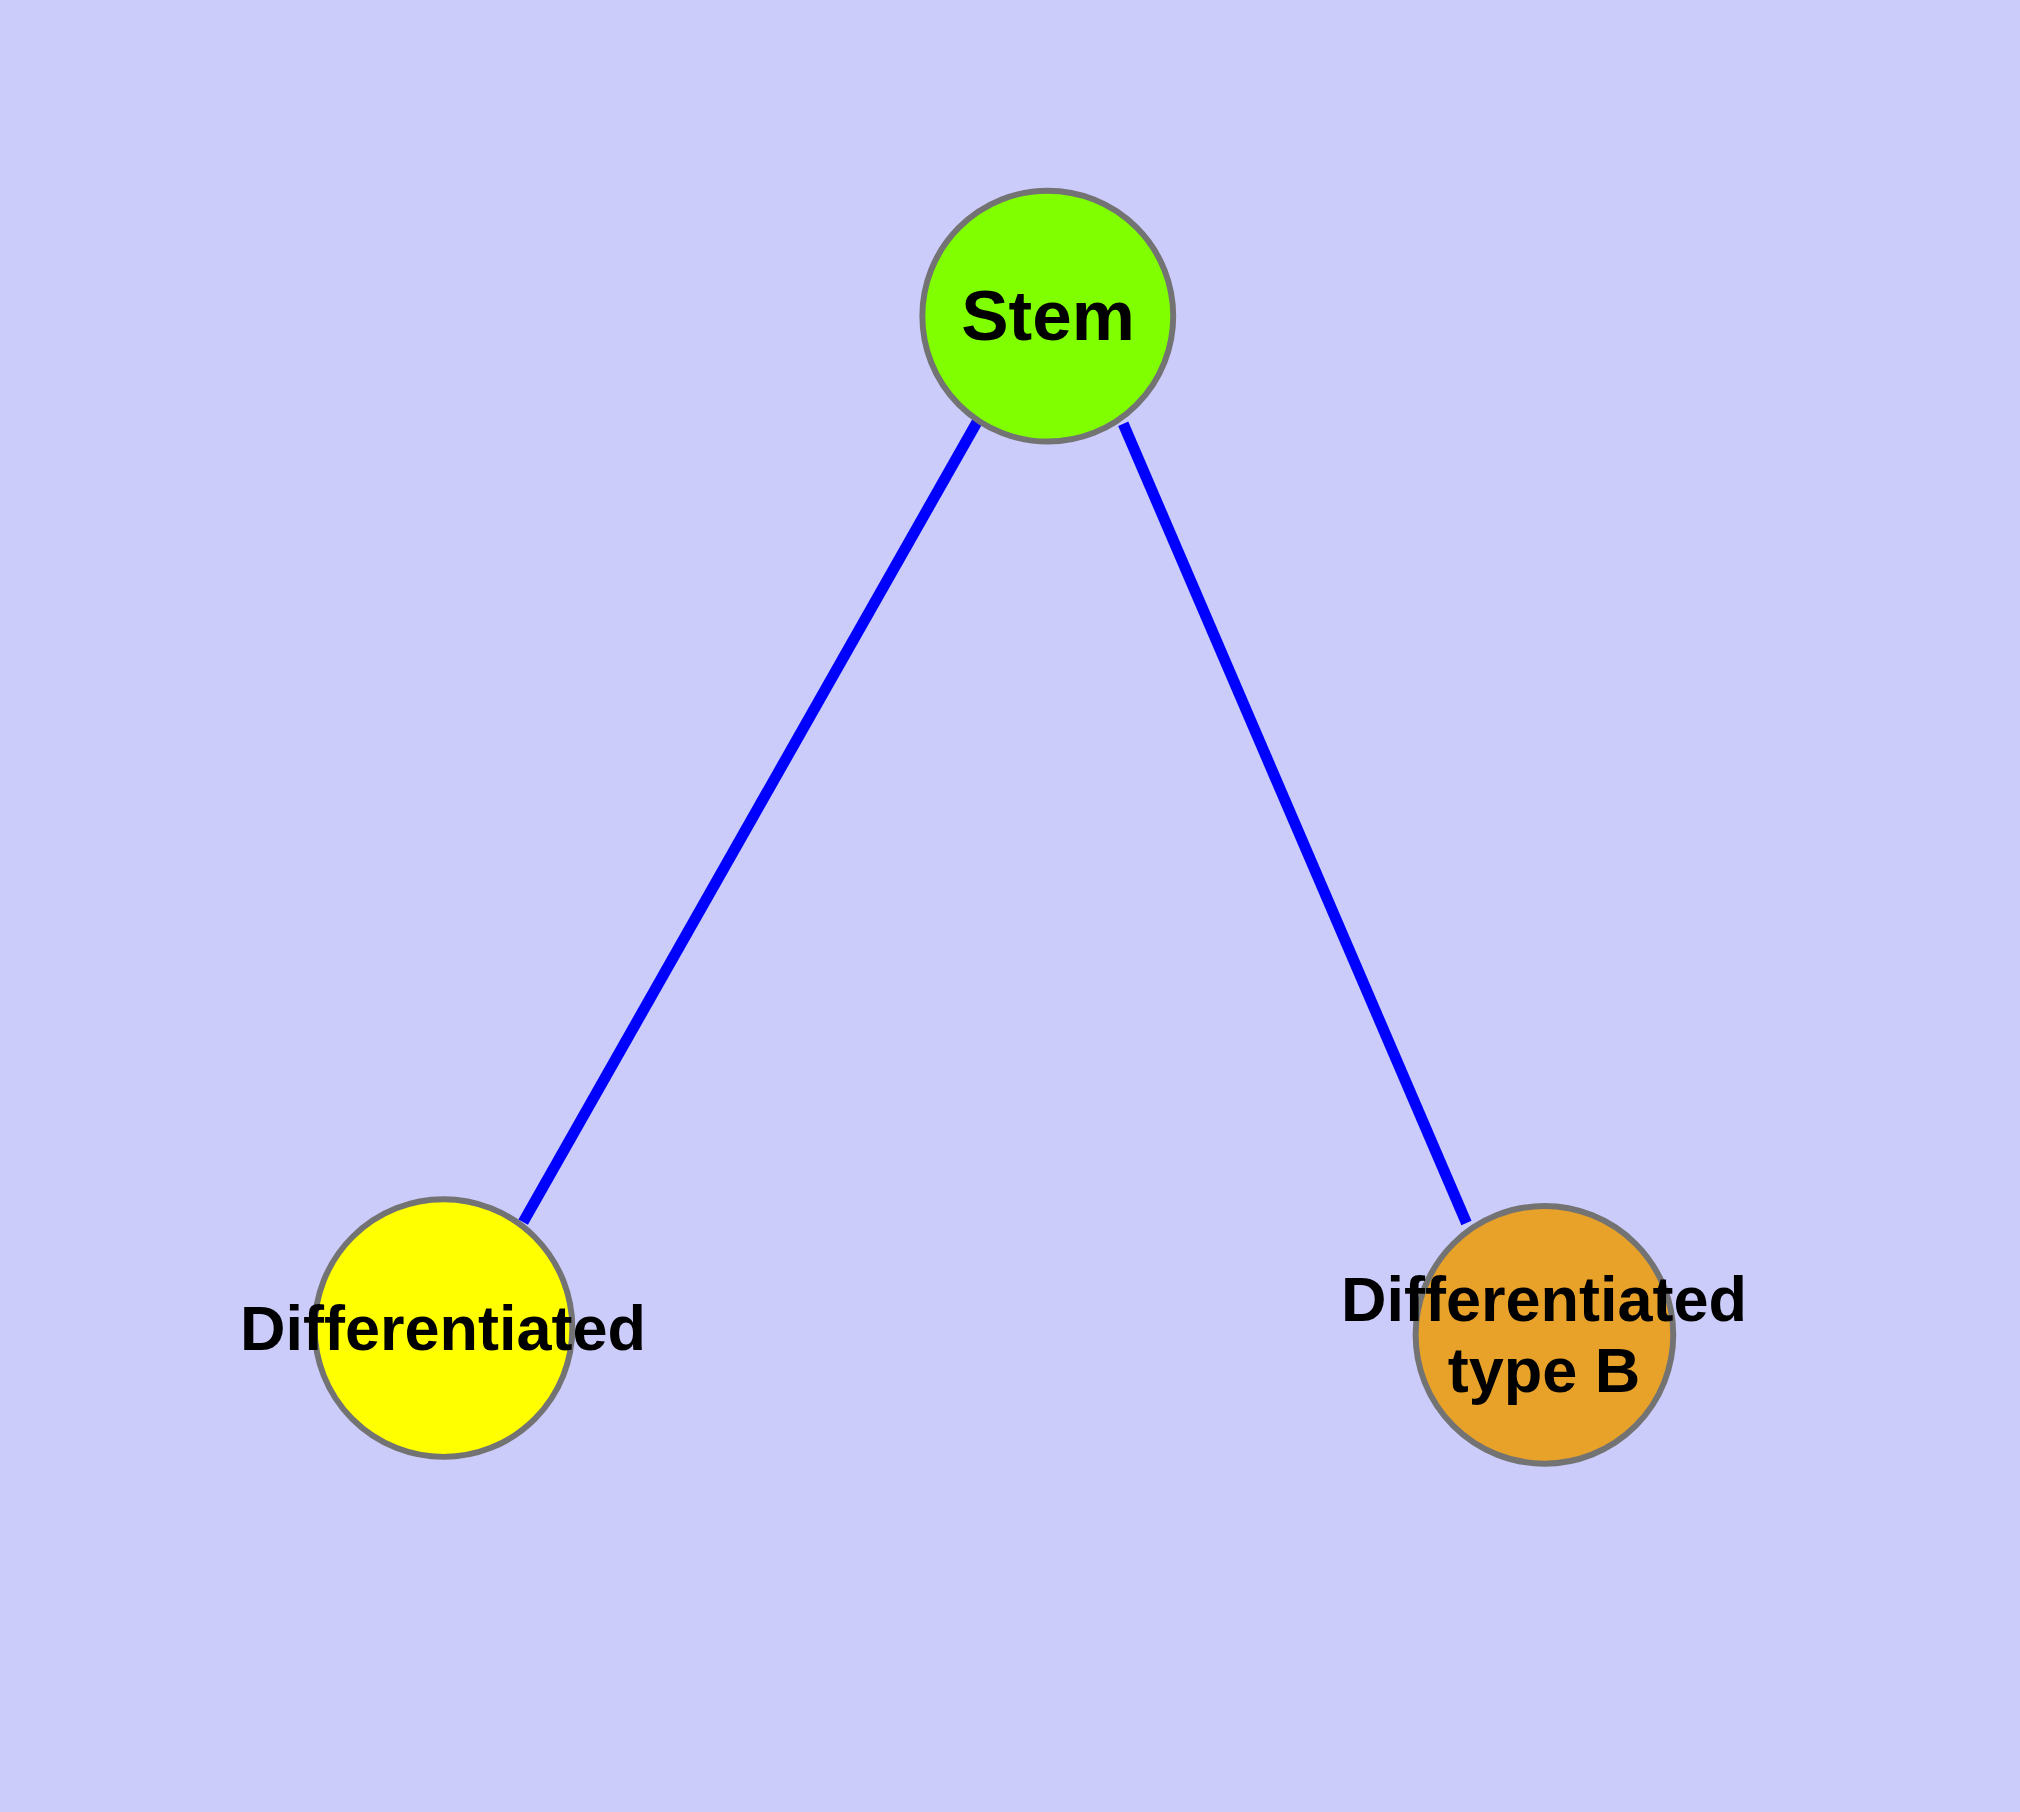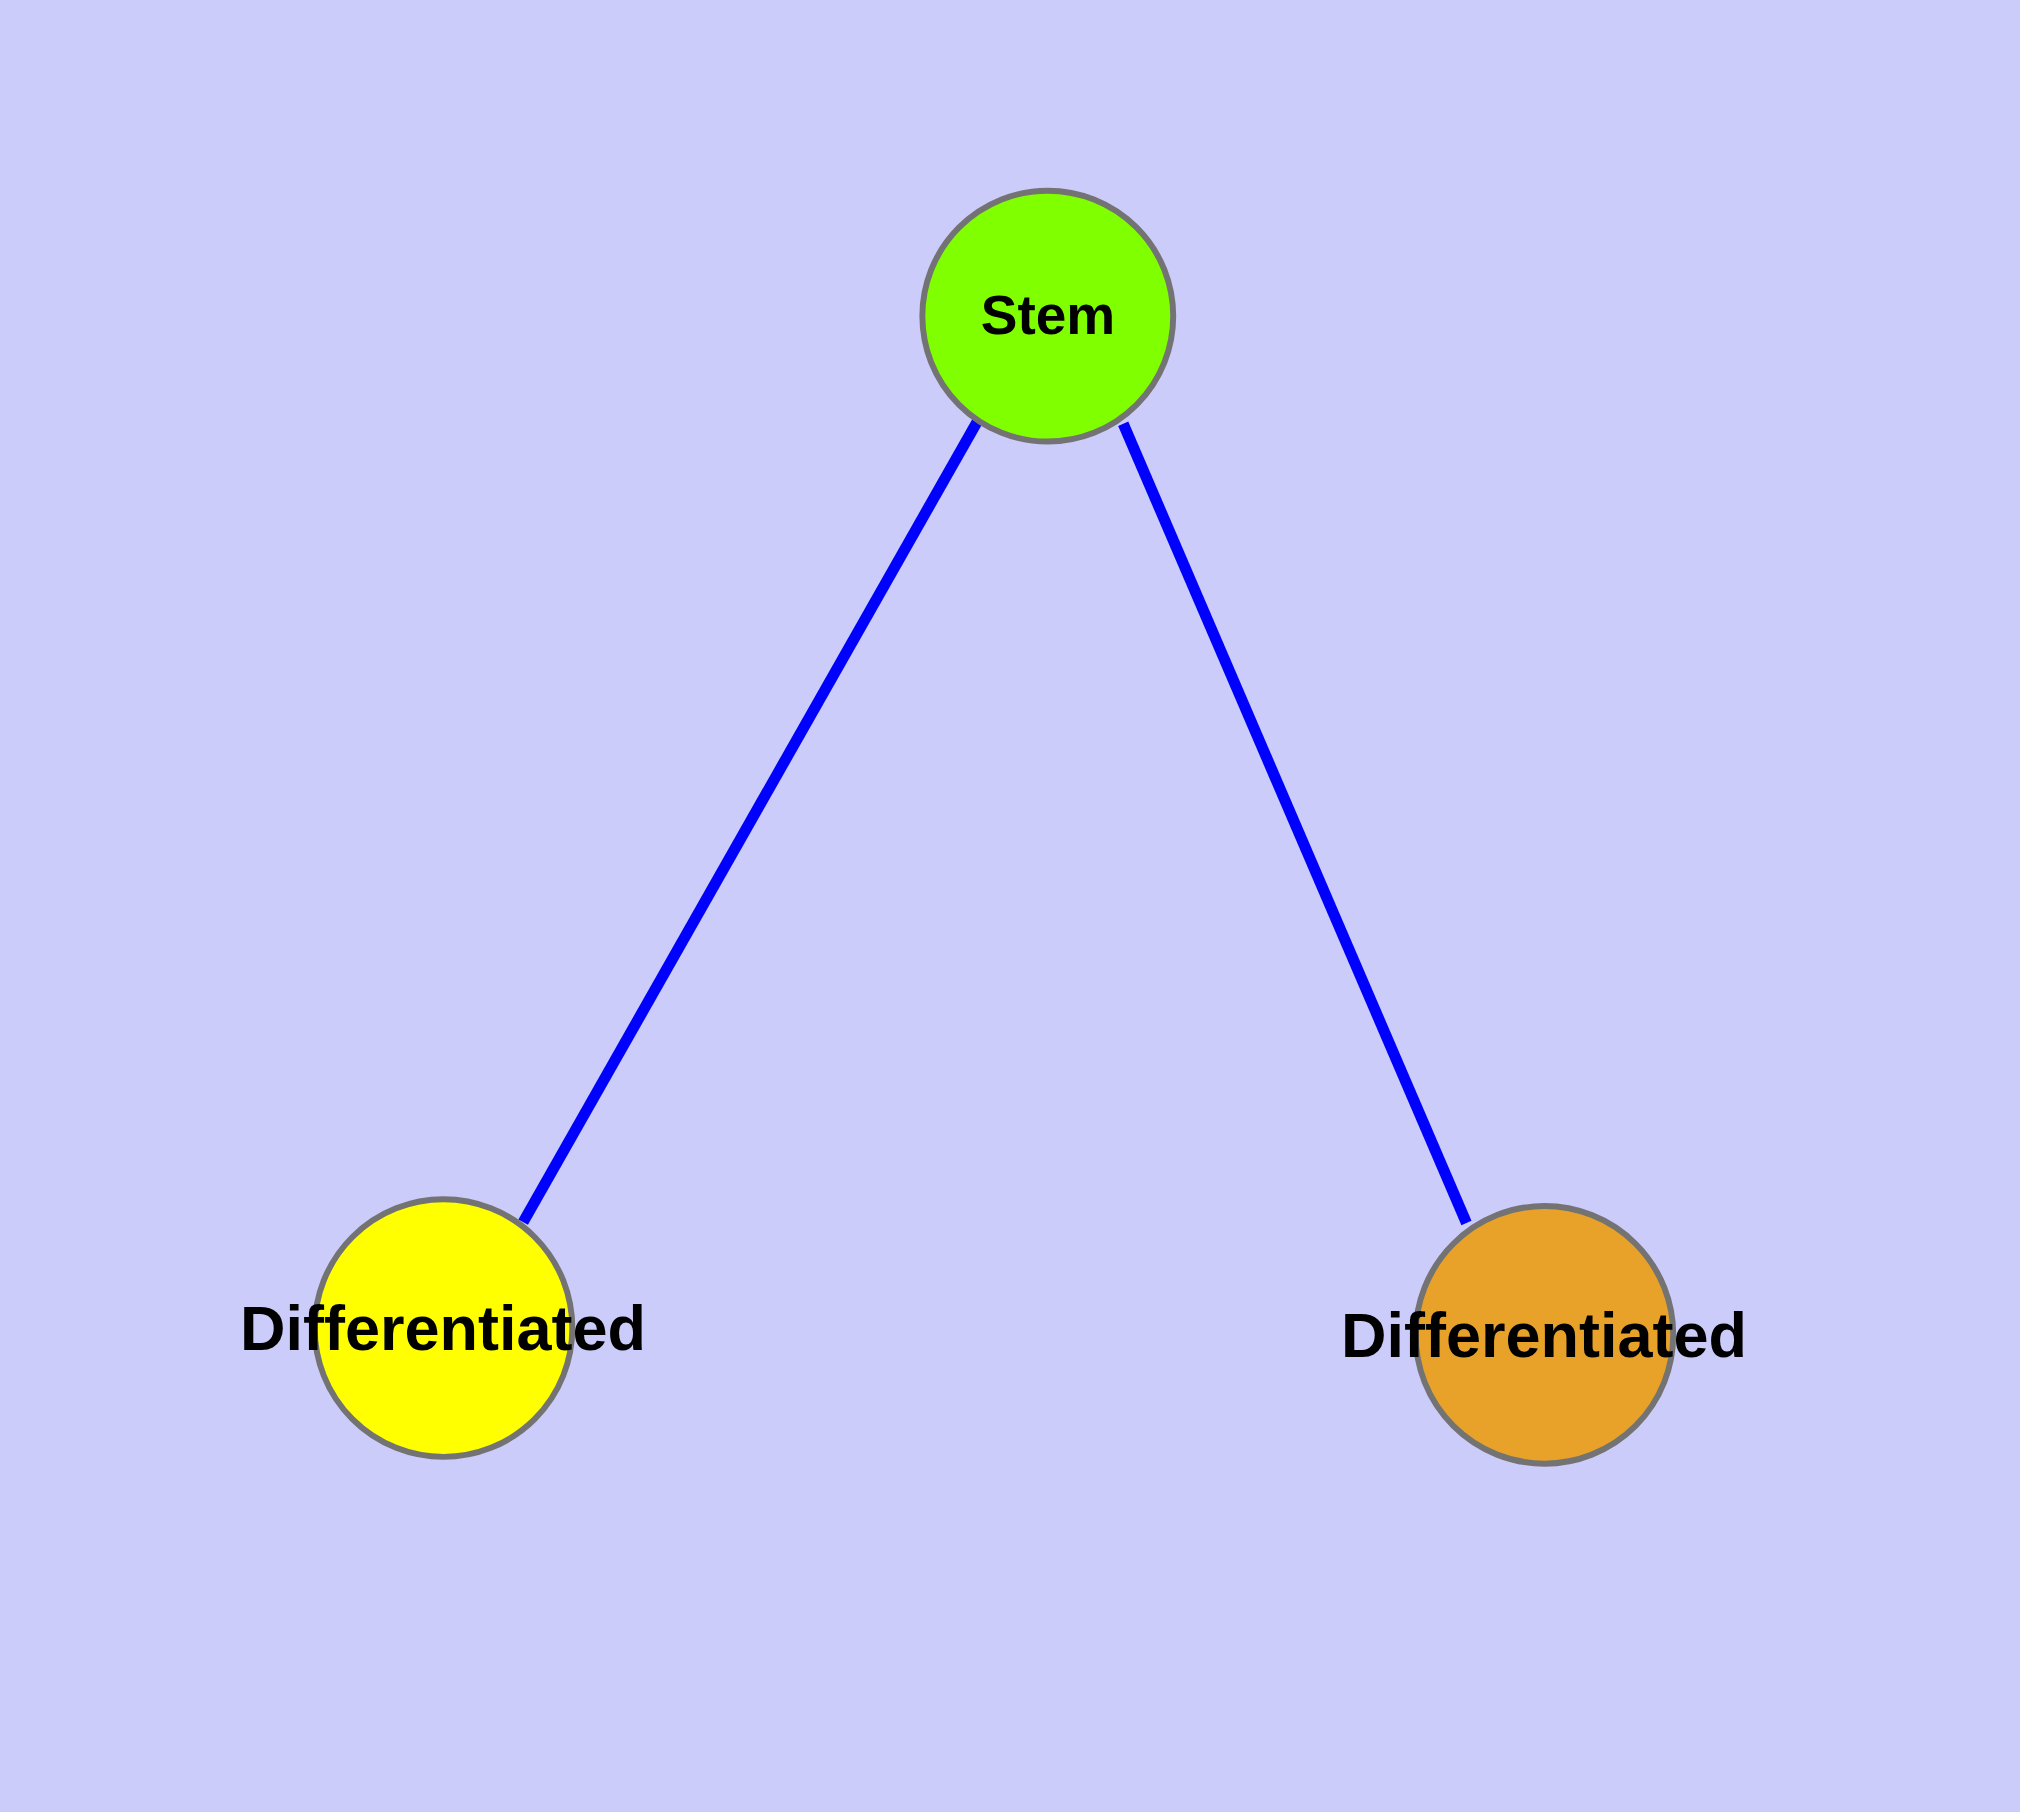--- a/index.html
+++ b/index.html
@@ -30,21 +30,21 @@
     color: #000000;
     white-space: nowrap;
     line-height: 1.12;
     pointer-events: none;
     user-select: none;
   }
   #label-stem {
     left: 1048px;
     top: 316px;
     transform: translate(-50%, -50%);
-    font-size: 55px;
+    font-size: 71px;
   }
   #label-diffA {
     left: 443px;
     top: 1328px;
     transform: translate(-50%, -50%);
     font-size: 63px;
   }
   #label-diffB {
     left: 1544px;
     top: 1335px;
@@ -74,16 +74,17 @@
   <div class="node-label" id="label-stem" style="left: 1048px; top: 316px;">
     <div>Stem</div>
   </div>
 
   <div class="node-label" id="label-diffA" style="left: 443px; top: 1328px;">
     <div>Differentiated</div>
   </div>
 
   <div class="node-label" id="label-diffB" style="left: 1544px; top: 1335px;">
     <div>Differentiated</div>
+    <div>type B</div>
   </div>
 
 </div>
 
 
 </body></html>

